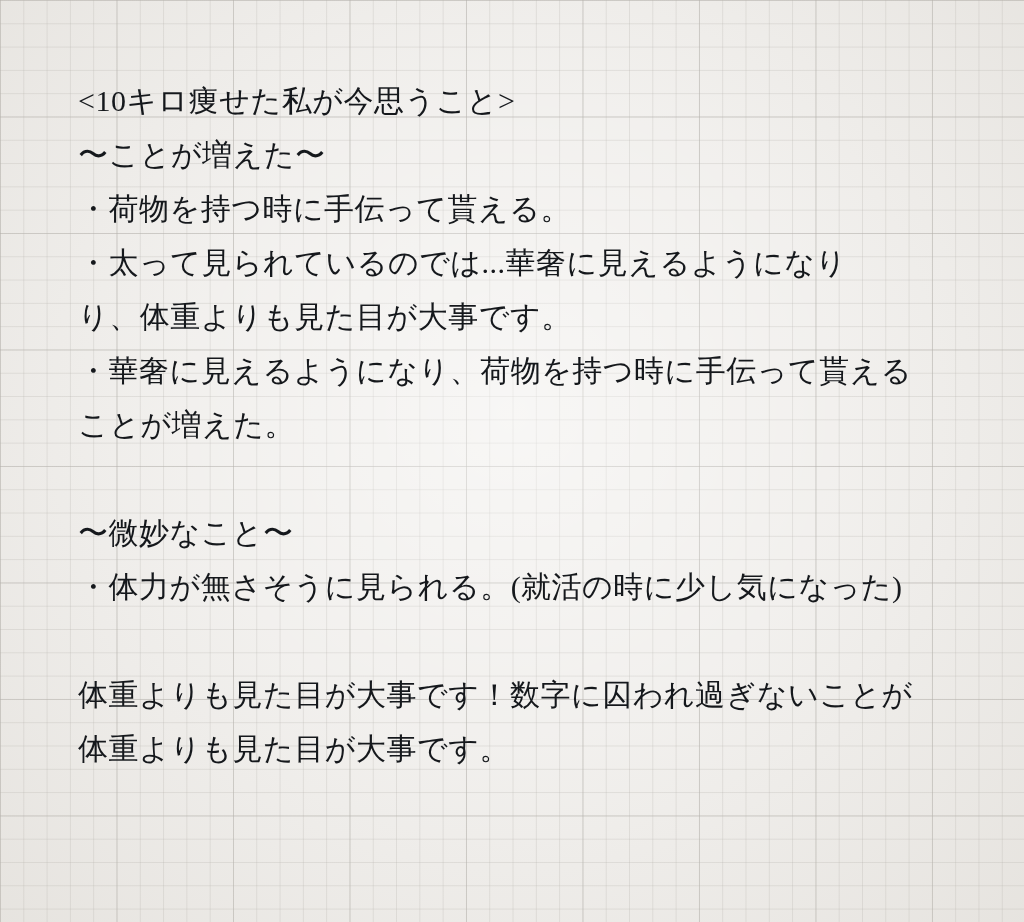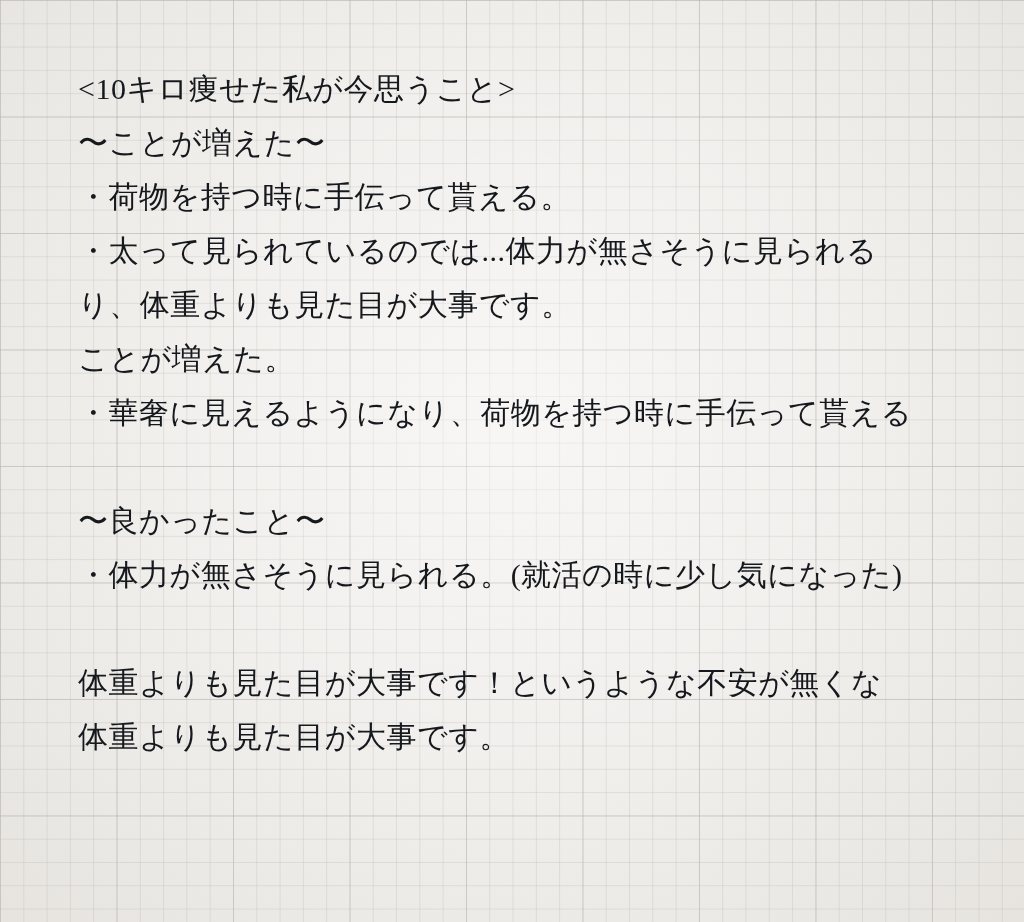--- a/index.html
+++ b/index.html
@@ -44,21 +44,21 @@
     pointer-events: none;
     background:
       radial-gradient(ellipse at 50% 45%, rgba(255,255,255,0.55) 0%, rgba(255,255,255,0.18) 45%, rgba(214,210,203,0.35) 100%);
     mix-blend-mode: normal;
   }
 
   
   #note-body {
     position: absolute;
     left: 78px;
-    top: 62px;
+    top: 74px;
     width: 880px;
     z-index: 2;
   }
 
   .para {
     margin: 0;
     color: #15181c;
     font-size: 30px;
     line-height: 54px;
     letter-spacing: 0.5px;
@@ -83,35 +83,35 @@
   <div id="paper-texture"></div>
 
   <div id="note-body">
 
     <p class="para">&lt;10キロ痩せた私が今思うこと&gt;</p>
 
     <p class="para">〜ことが増えた〜</p>
 
     <p class="para">・荷物を持つ時に手伝って貰える。</p>
 
-    <p class="para">・太って見られているのでは...体力が無さそうに見られる</p>
+    <p class="para">・太って見られているのでは...華奢に見えるようになり</p>
 
     <p class="para">り、体重よりも見た目が大事です。</p>
 
+    <p class="para">・華奢に見えるようになり、荷物を持つ時に手伝って貰える</p>
+
     <p class="para">ことが増えた。</p>
-
-    <p class="para">・華奢に見えるようになり、荷物を持つ時に手伝って貰える</p>
 
     <div class="spacer-line"></div>
 
-    <p class="para">〜良かったこと〜</p>
+    <p class="para">〜微妙なこと〜</p>
 
     <p class="para">・体力が無さそうに見られる。(就活の時に少し気になった)</p>
 
 
     <div class="spacer-line-small"></div>
 
-    <p class="para">体重よりも見た目が大事です！というような不安が無くな</p>
+    <p class="para">体重よりも見た目が大事です！数字に囚われ過ぎないことが</p>
 
     <p class="para">体重よりも見た目が大事です。</p>
 
   </div>
 </div>
 
 </body></html>

